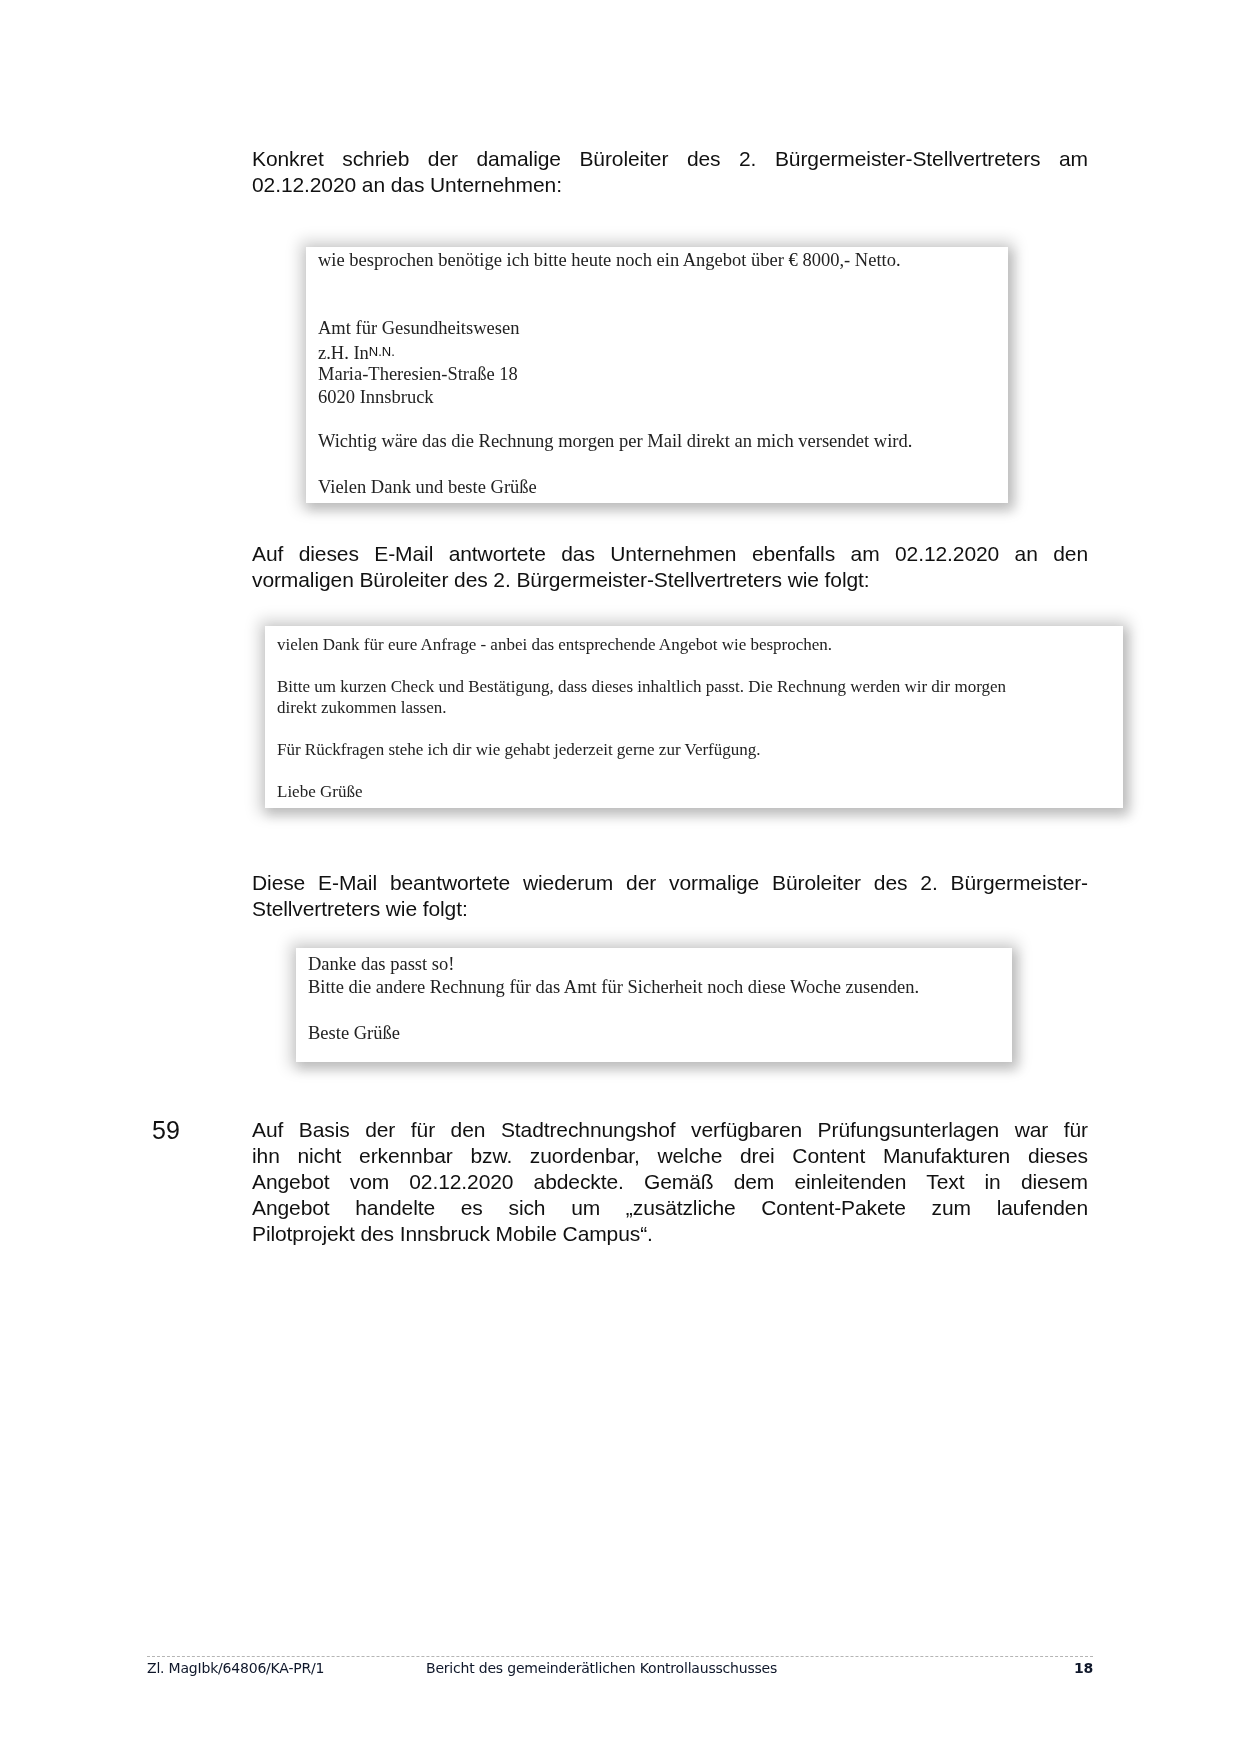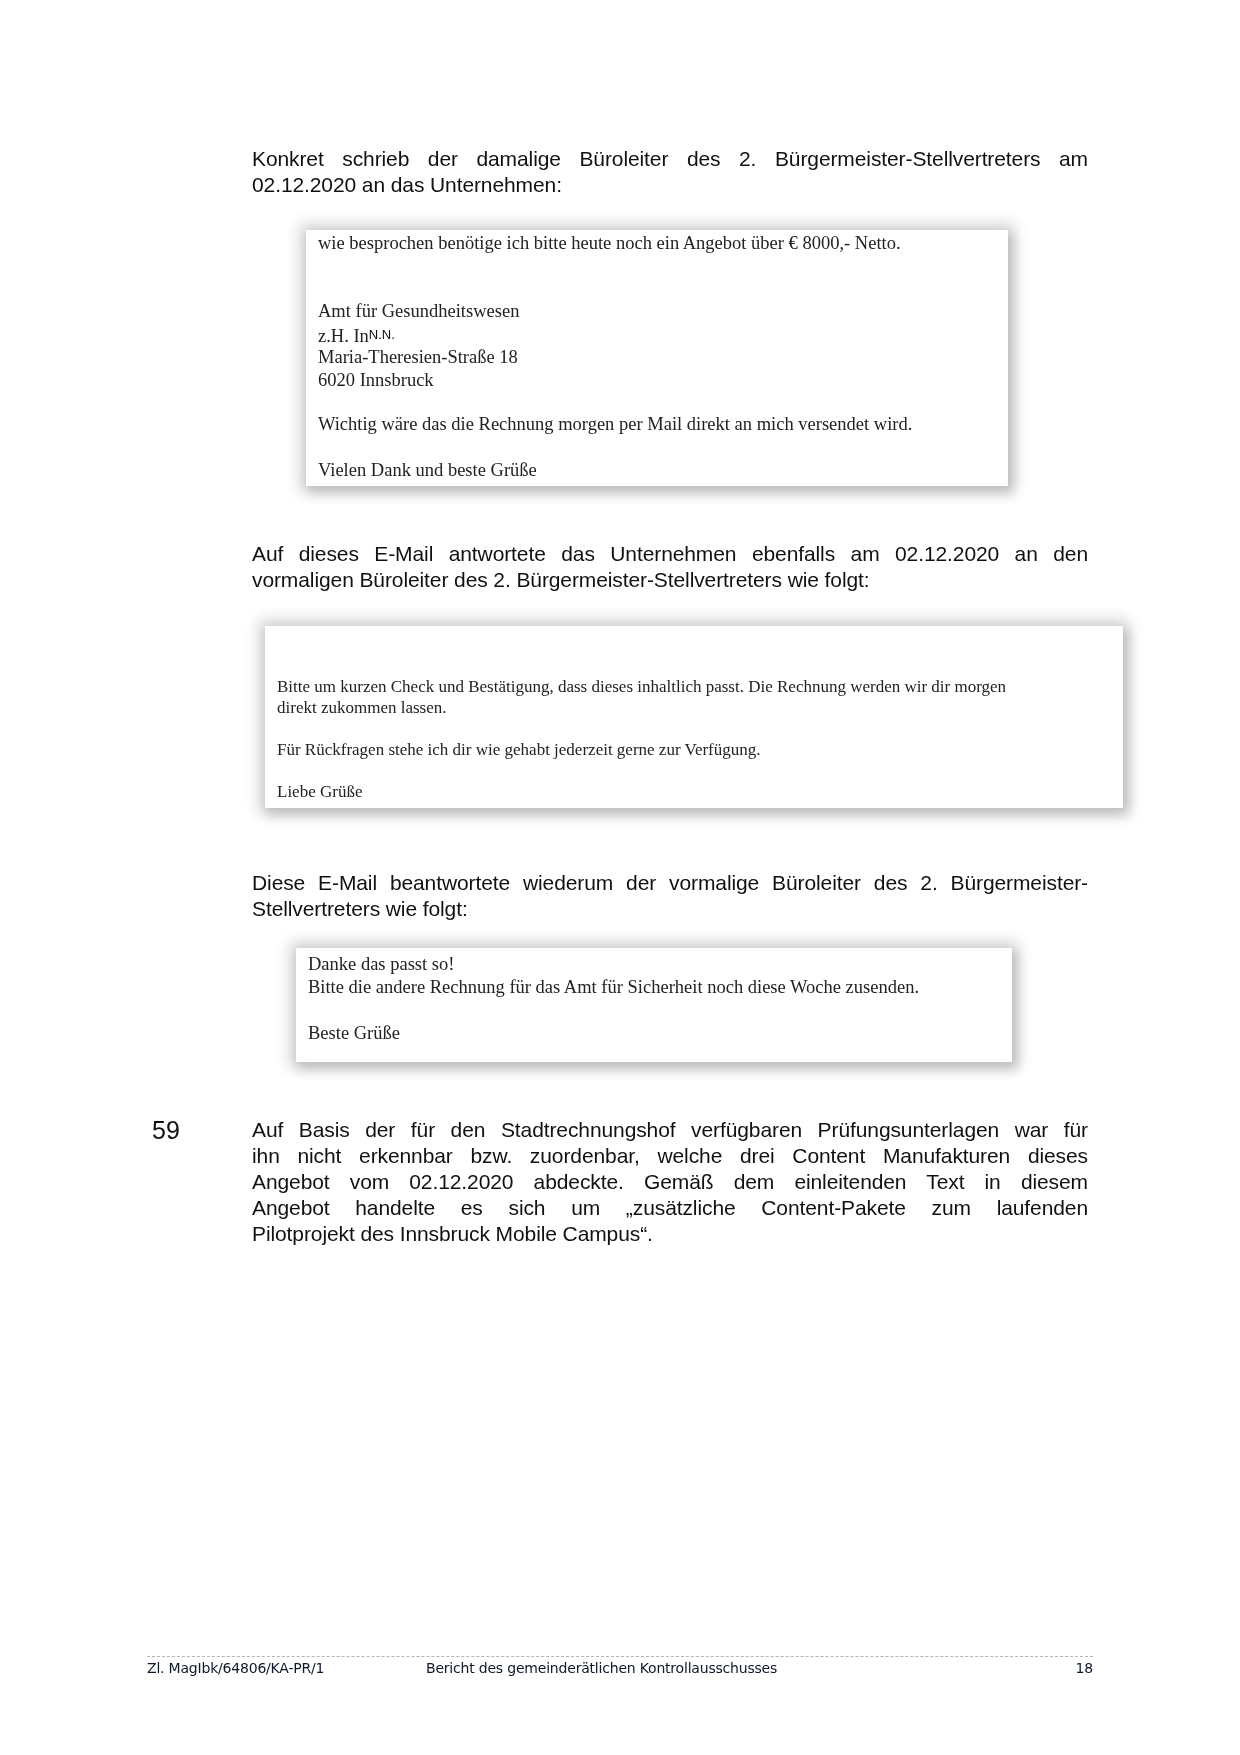--- a/index.html
+++ b/index.html
@@ -68,38 +68,39 @@
     }
   </style>
 </head>
 <body>
 
 <div class="para" style="top:146px;">
   <div style="text-align-last: justify;">Konkret schrieb der damalige Büroleiter des 2. Bürgermeister-Stellvertreters am</div>
   <div>02.12.2020 an das Unternehmen:</div>
 </div>
 
-<div class="mail-box" style="left:306px; top:230px; width:702px; height:256px;">
+<div class="mail-box" style="left:306px; top:247px; width:702px; height:256px;">
   <div class="mail-line" style="top:2px;">wie besprochen benötige ich bitte heute noch ein Angebot über € 8000,- Netto.</div>
   <div class="mail-line" style="top:70px;">Amt für Gesundheitswesen</div>
   <div class="mail-line" style="top:93px;">
     <span>z.H. In</span><span class="small-note">N.N.</span>
   </div>
   <div class="mail-line" style="top:116px;">Maria-Theresien-Straße 18</div>
   <div class="mail-line" style="top:139px;">6020 Innsbruck</div>
   <div class="mail-line" style="top:183px;">Wichtig wäre das die Rechnung morgen per Mail direkt an mich versendet wird.</div>
   <div class="mail-line" style="top:229px;">Vielen Dank und beste Grüße</div>
 </div>
 
 <div class="para" style="top:541px;">
   <div style="text-align-last: justify;">Auf dieses E-Mail antwortete das Unternehmen ebenfalls am 02.12.2020 an den</div>
   <div>vormaligen Büroleiter des 2. Bürgermeister-Stellvertreters wie folgt:</div>
 </div>
 
 <div class="mail-box" style="left:265px; top:626px; width:858px; height:182px; font-size:17px; line-height:21px;">
+  <div class="mail-line" style="top:8px;">vielen Dank für eure Anfrage - anbei das entsprechende Angebot wie besprochen.</div>
   <div class="mail-line" style="top:50px;">Bitte um kurzen Check und Bestätigung, dass dieses inhaltlich passt. Die Rechnung werden wir dir morgen</div>
   <div class="mail-line" style="top:71px;">direkt zukommen lassen.</div>
   <div class="mail-line" style="top:113px;">Für Rückfragen stehe ich dir wie gehabt jederzeit gerne zur Verfügung.</div>
   <div class="mail-line" style="top:155px;">Liebe Grüße</div>
 </div>
 
 <div class="para" style="top:870px;">
   <div style="text-align-last: justify;">Diese E-Mail beantwortete wiederum der vormalige Büroleiter des 2. Bürgermeister-</div>
   <div>Stellvertreters wie folgt:</div>
 </div>
@@ -115,13 +116,13 @@
   <div style="text-align-last: justify;">Auf Basis der für den Stadtrechnungshof verfügbaren Prüfungsunterlagen war für</div>
   <div style="text-align-last: justify;">ihn nicht erkennbar bzw. zuordenbar, welche drei Content Manufakturen dieses</div>
   <div style="text-align-last: justify;">Angebot vom 02.12.2020 abdeckte. Gemäß dem einleitenden Text in diesem</div>
   <div style="text-align-last: justify;">Angebot handelte es sich um „zusätzliche Content-Pakete zum laufenden</div>
   <div>Pilotprojekt des Innsbruck Mobile Campus“.</div>
 </div>
 
 <div class="footer-rule"></div>
 <div class="footer-text" style="left:147px;">Zl. MagIbk/64806/KA-PR/1</div>
 <div class="footer-text" style="left:426px;">Bericht des gemeinderätlichen Kontrollausschusses</div>
-<div class="footer-text" style="left:1060px; width:33px; text-align:right;">18</div>
+<div class="footer-text" style="left:1060px; width:33px; text-align:right;font-weight:bold;">18</div>
 
 </body></html>

